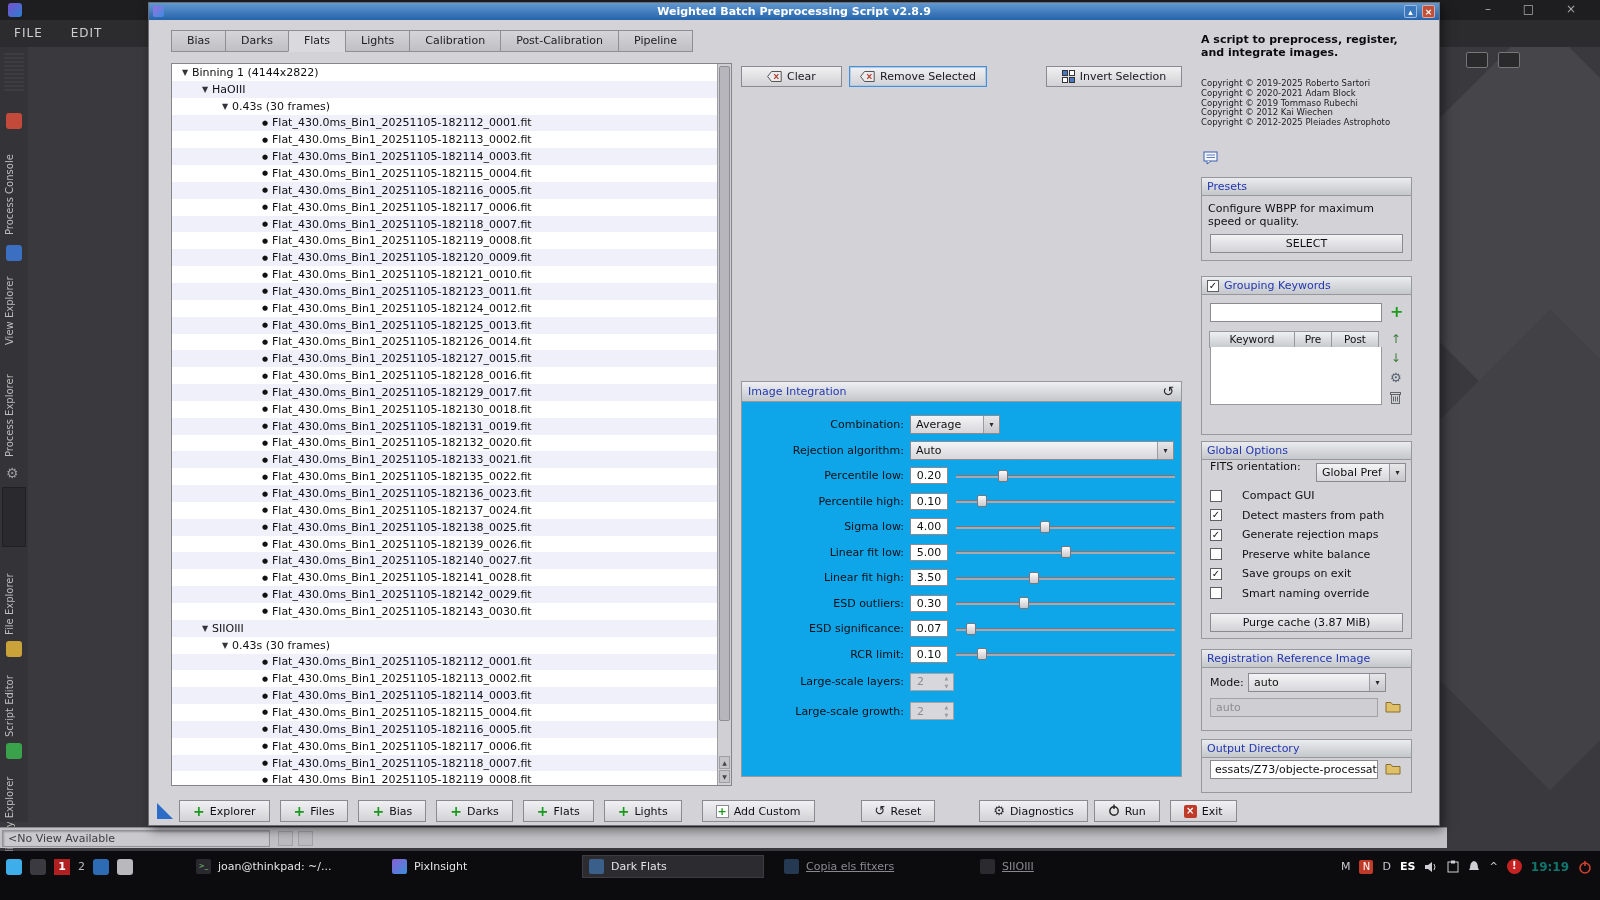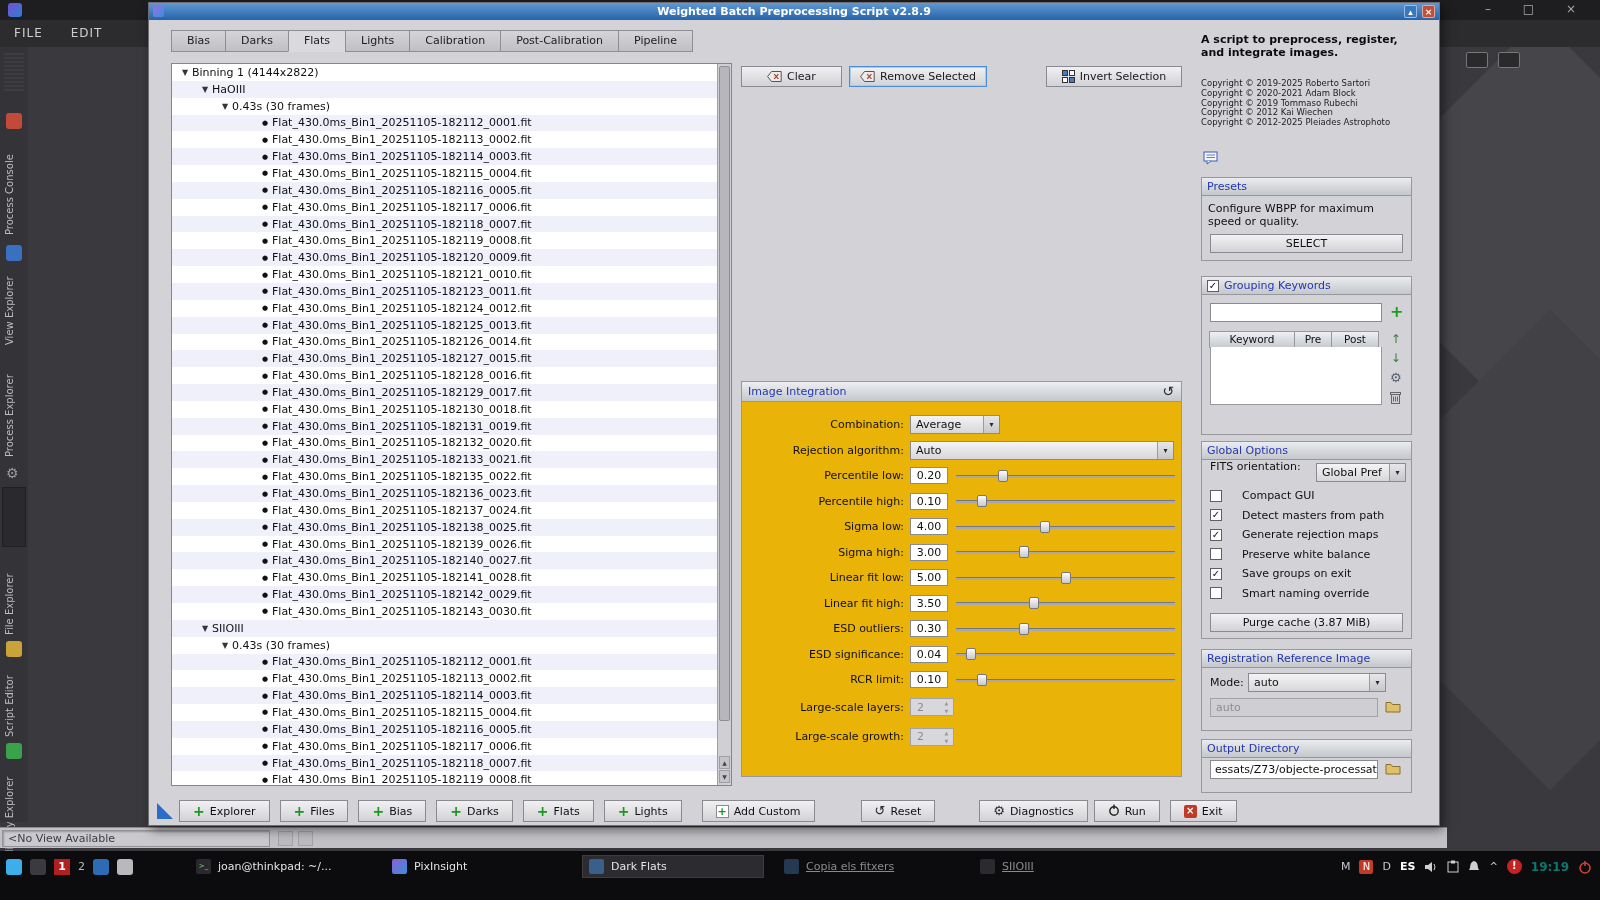--- a/index.html
+++ b/index.html
@@ -62,21 +62,21 @@
   .scroll-btn{position:absolute;left:1px;right:1px;height:13px;background:#c4c4c9;border:1px solid #9e9ea4;text-align:center;font-size:6px;line-height:12px;color:#44444a;}
   .scroll-btn.up{bottom:16px;}.scroll-btn.down{bottom:2px;}
 
   
   .sel-btn{position:absolute;top:63px;height:21px;background:linear-gradient(#f1f1f3,#d2d2d6);border:1px solid #8a8a90;font-size:11px;display:flex;align-items:center;justify-content:center;gap:5px;color:#1a1a1e;}
   #btn-clear{left:592px;width:101px;}
   #btn-remove{left:700px;width:138px;border:1px solid #4a8ed6;box-shadow:inset 0 0 0 1px #a9cbea;}
   #btn-invert{left:897px;width:136px;}
 
   
-  .integration-panel{position:absolute;left:592px;top:378px;width:441px;height:396px;border:1px solid #97979d;background:#eab308;}
+  .integration-panel{position:absolute;left:592px;top:378px;width:441px;height:396px;border:1px solid #97979d;background:#0ea5e9;}
   .section-header{height:20px;background:linear-gradient(#edeff2,#c4c7cb);border-bottom:1px solid #97979d;color:#2336b2;font-size:11px;line-height:19px;padding-left:6px;position:relative;}
   .refresh-icon{position:absolute;right:7px;top:0;font-size:14px;color:#2a2a2e;line-height:19px;}
   .int-body{padding-top:10px;}
   .int-row{height:25.5px;display:flex;align-items:center;}
   .int-label{width:168px;text-align:right;padding-right:6px;color:#101014;flex:0 0 168px;}
   .int-value{width:38px;height:17px;border:1px solid #8a8a90;background:#fff;text-align:center;line-height:15px;flex:0 0 38px;}
   .int-slider{position:relative;flex:1;height:14px;margin:0 6px 0 8px;}
   .slider-track{position:absolute;left:0;right:0;top:6px;height:3px;background:#a8a8ae;border-top:1px solid #77777d;}
   .slider-handle{position:absolute;top:1px;width:10px;height:12px;background:linear-gradient(#fbfbfc,#c8c8cd);border:1px solid #76767c;border-radius:2px;}
   .select-box{height:19px;border:1px solid #8a8a90;background:linear-gradient(#f4f4f6,#d7d7db);display:flex;align-items:center;position:relative;padding-left:5px;}
@@ -463,28 +463,20 @@
           </div>
           <div class="int-row">
             <div class="int-label">Sigma low:</div>
             <div class="int-value">4.00</div>
             <div class="int-slider">
               <div class="slider-track"></div>
               <div class="slider-handle" style="left: calc(40% - 4px);"></div>
             </div>
           </div>
           <div class="int-row">
-            <div class="int-label">Sigma high:</div>
-            <div class="int-value">3.00</div>
-            <div class="int-slider">
-              <div class="slider-track"></div>
-              <div class="slider-handle" style="left: calc(30% - 3px);"></div>
-            </div>
-          </div>
-          <div class="int-row">
             <div class="int-label">Linear fit low:</div>
             <div class="int-value">5.00</div>
             <div class="int-slider">
               <div class="slider-track"></div>
               <div class="slider-handle" style="left: calc(50% - 5px);"></div>
             </div>
           </div>
           <div class="int-row">
             <div class="int-label">Linear fit high:</div>
             <div class="int-value">3.50</div>
@@ -496,21 +488,21 @@
           <div class="int-row">
             <div class="int-label">ESD outliers:</div>
             <div class="int-value">0.30</div>
             <div class="int-slider">
               <div class="slider-track"></div>
               <div class="slider-handle" style="left: calc(30% - 3px);"></div>
             </div>
           </div>
           <div class="int-row">
             <div class="int-label">ESD significance:</div>
-            <div class="int-value">0.04</div>
+            <div class="int-value">0.07</div>
             <div class="int-slider">
               <div class="slider-track"></div>
               <div class="slider-handle" style="left: calc(5% - 0.5px);"></div>
             </div>
           </div>
           <div class="int-row">
             <div class="int-label">RCR limit:</div>
             <div class="int-value">0.10</div>
             <div class="int-slider">
               <div class="slider-track"></div>

